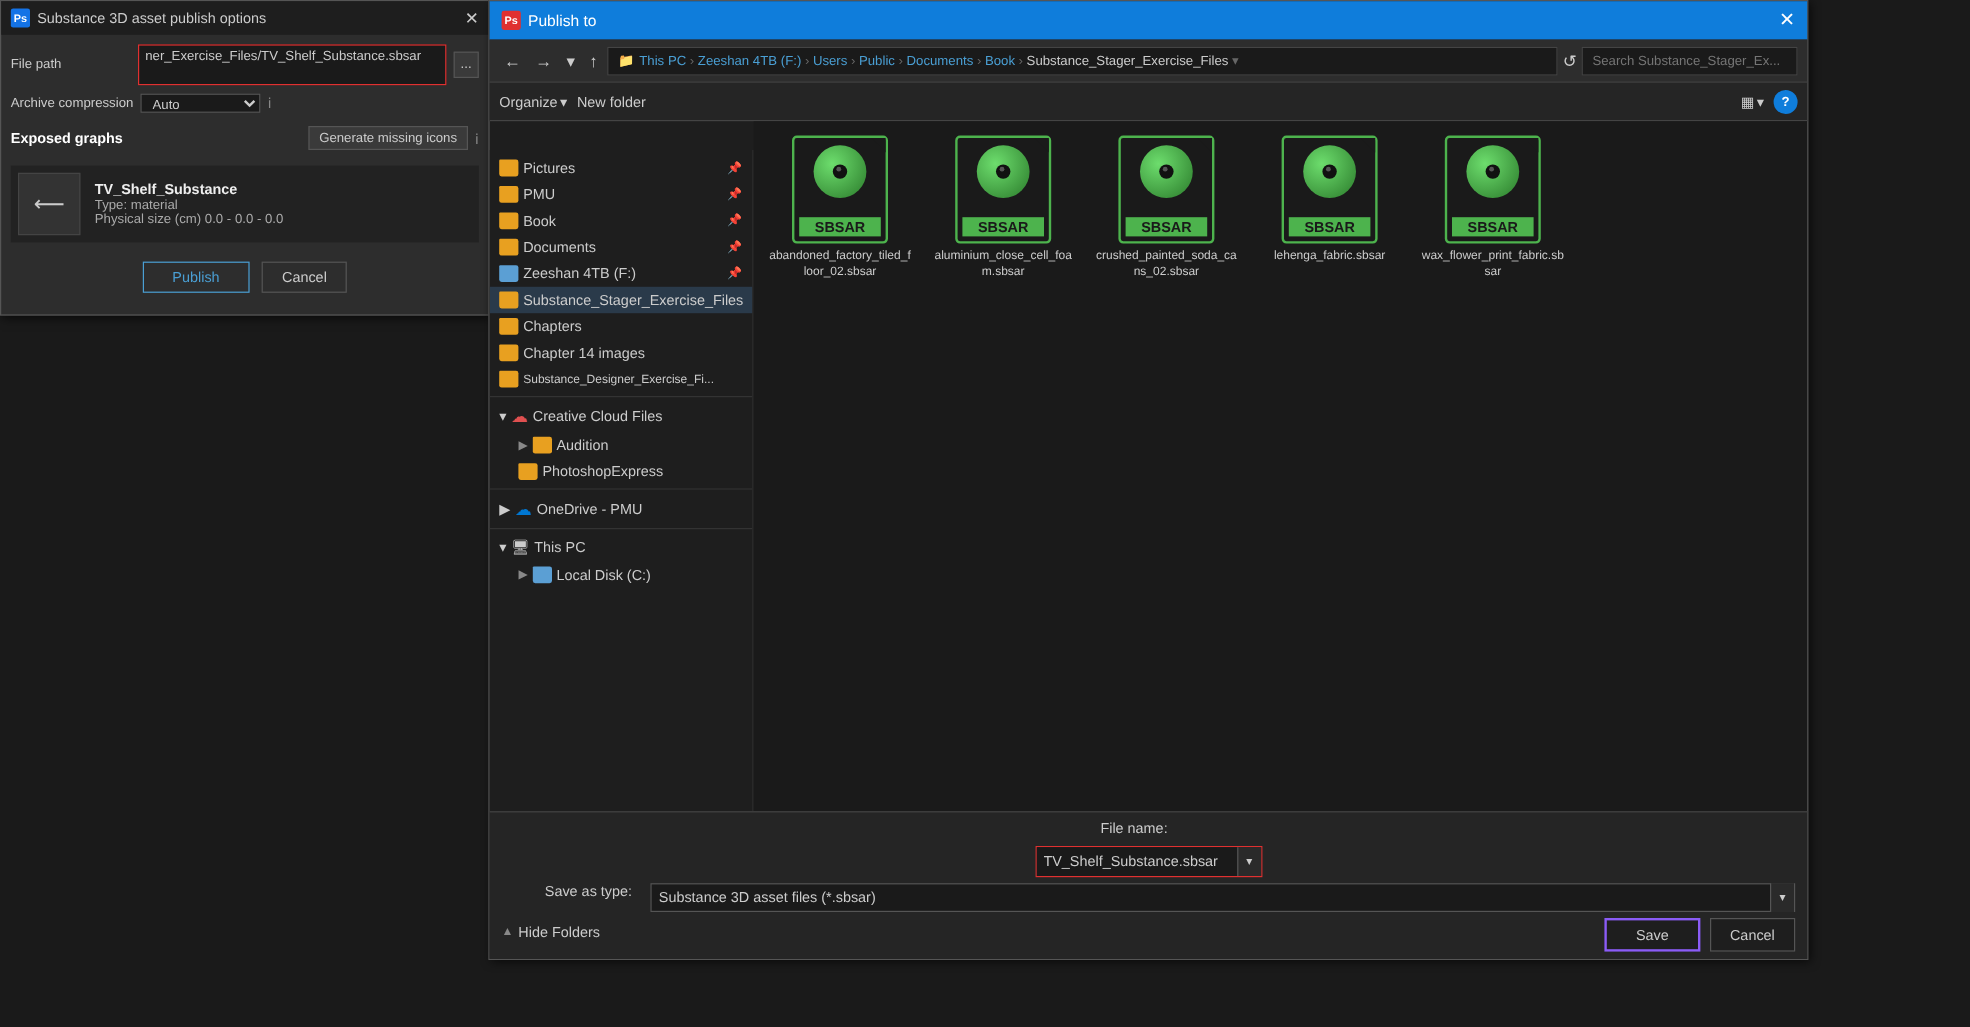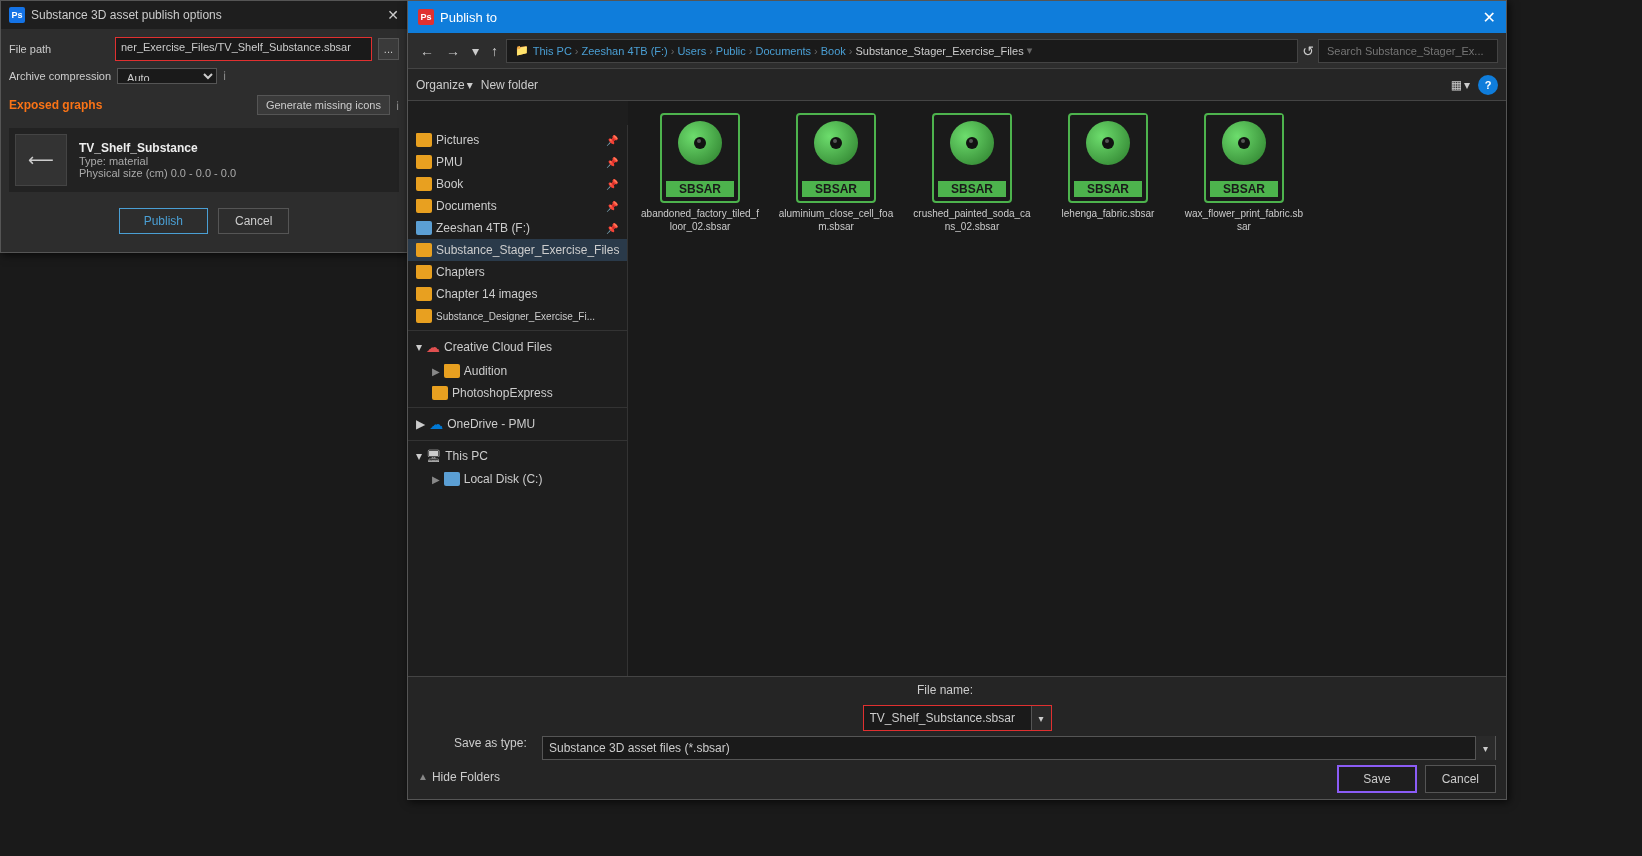--- a/index.html
+++ b/index.html
@@ -72,21 +72,21 @@
       font-size: 11px;
       min-width: 100px;
     }
     .field-input {
       flex: 1;
       background: #1a1a1a;
       border: 1px solid #e03030;
       color: #ccc;
       padding: 3px 5px;
       font-size: 11px;
-      height: 24px;
+      height: 34px;
       overflow: hidden;
       white-space: nowrap;
       text-overflow: ellipsis;
     }
     .field-browse-btn {
       background: #3a3a3a;
       border: 1px solid #555;
       color: #ccc;
       padding: 2px 5px;
       cursor: pointer;
@@ -102,21 +102,21 @@
       height: 16px;
       width: 100px;
     }
     .info-icon {
       color: #888;
       font-size: 12px;
       cursor: default;
     }
 
     .section-title {
-      color: #f97316;
+      color: #ffffff;
       font-size: 12px;
       margin: 8px 0 8px 0;
       font-weight: 600;
     }
 
     .generate-bar {
       display: flex;
       align-items: center;
       justify-content: space-between;
       margin-bottom: 8px;

